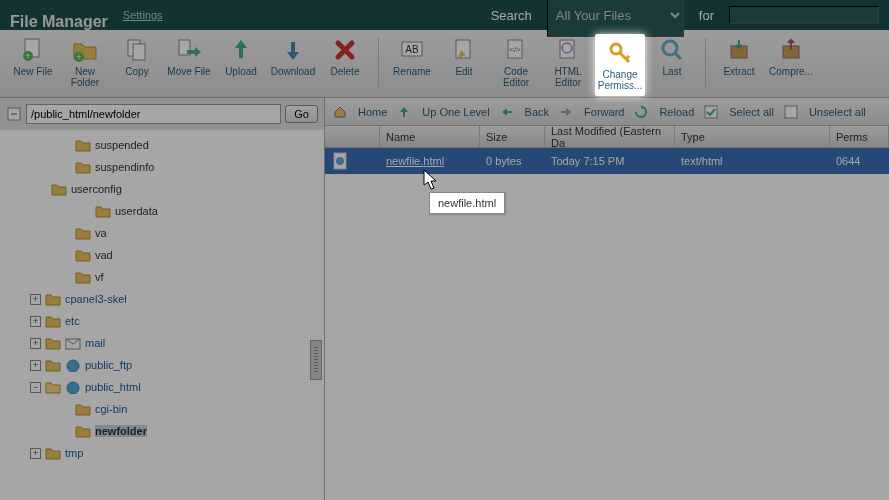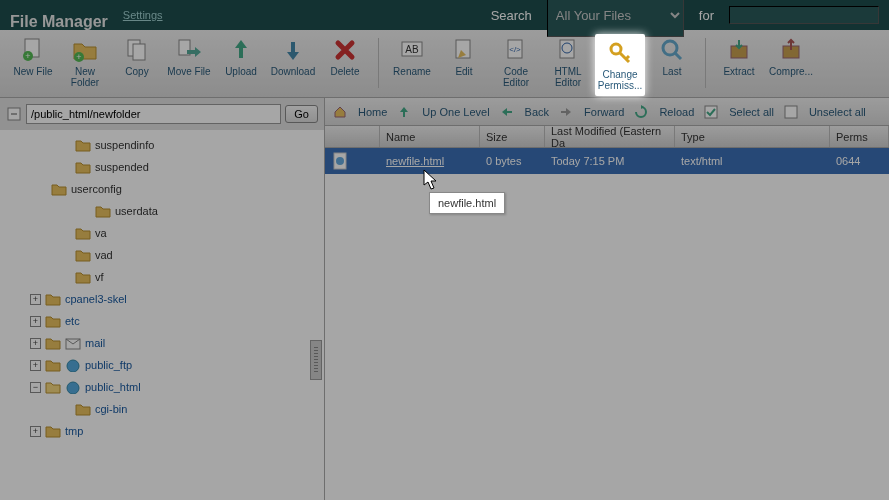--- a/index.html
+++ b/index.html
@@ -223,30 +223,30 @@
       <button class="go-btn">Go</button>
     </div>
     <div class="tree">
       <div class="tree-row" style="padding-left:60px">
           <span class="expander blank"></span>
           <span class="folder-ic">
             <svg width="16" height="13">
               <path d="M1 2 h5 l2 2 h7 v8 h-14 z" fill="#e8c060" stroke="#b89030"></path>
             </svg>
           </span>
+          <span class="tree-label">suspended</span>
+        </div>
+      <div class="tree-row" style="padding-left:60px">
+          <span class="expander blank"></span>
+          <span class="folder-ic">
+            <svg width="16" height="13">
+              <path d="M1 2 h5 l2 2 h7 v8 h-14 z" fill="#e8c060" stroke="#b89030"></path>
+            </svg>
+          </span>
           <span class="tree-label">suspendinfo</span>
-        </div>
-      <div class="tree-row" style="padding-left:60px">
-          <span class="expander blank"></span>
-          <span class="folder-ic">
-            <svg width="16" height="13">
-              <path d="M1 2 h5 l2 2 h7 v8 h-14 z" fill="#e8c060" stroke="#b89030"></path>
-            </svg>
-          </span>
-          <span class="tree-label">suspended</span>
         </div>
       <div class="tree-row" style="padding-left:36px">
           <span class="expander blank"></span>
           <span class="folder-ic">
             <svg width="16" height="13">
               <path d="M1 2 h5 l2 2 h7 v8 h-14 z" fill="#e8c060" stroke="#b89030"></path>
             </svg>
           </span>
           <span class="tree-label">userconfig</span>
         </div>
@@ -348,20 +348,29 @@
           <span class="tree-label link">public_html</span>
         </div>
       <div class="tree-row" style="padding-left:60px">
           <span class="expander blank"></span>
           <span class="folder-ic">
             <svg width="16" height="13">
               <path d="M1 2 h5 l2 2 h7 v8 h-14 z" fill="#e8c060" stroke="#b89030"></path>
             </svg>
           </span>
           <span class="tree-label link">cgi-bin</span>
+        </div>
+      <div class="tree-row selected" style="padding-left:60px">
+          <span class="expander blank"></span>
+          <span class="folder-ic">
+            <svg width="16" height="13">
+              <path d="M1 2 h5 l2 2 h7 v8 h-14 z" fill="#e8c060" stroke="#b89030"></path>
+            </svg>
+          </span>
+          <span class="tree-label bold">newfolder</span>
         </div>
       <div class="tree-row" style="padding-left:30px">
           <span class="expander">+</span>
           <span class="folder-ic">
             <svg width="16" height="13">
               <path d="M1 2 h5 l2 2 h7 v8 h-14 z" fill="#e8c060" stroke="#b89030"></path>
             </svg>
           </span>
           <span class="tree-label link">tmp</span>
         </div>

